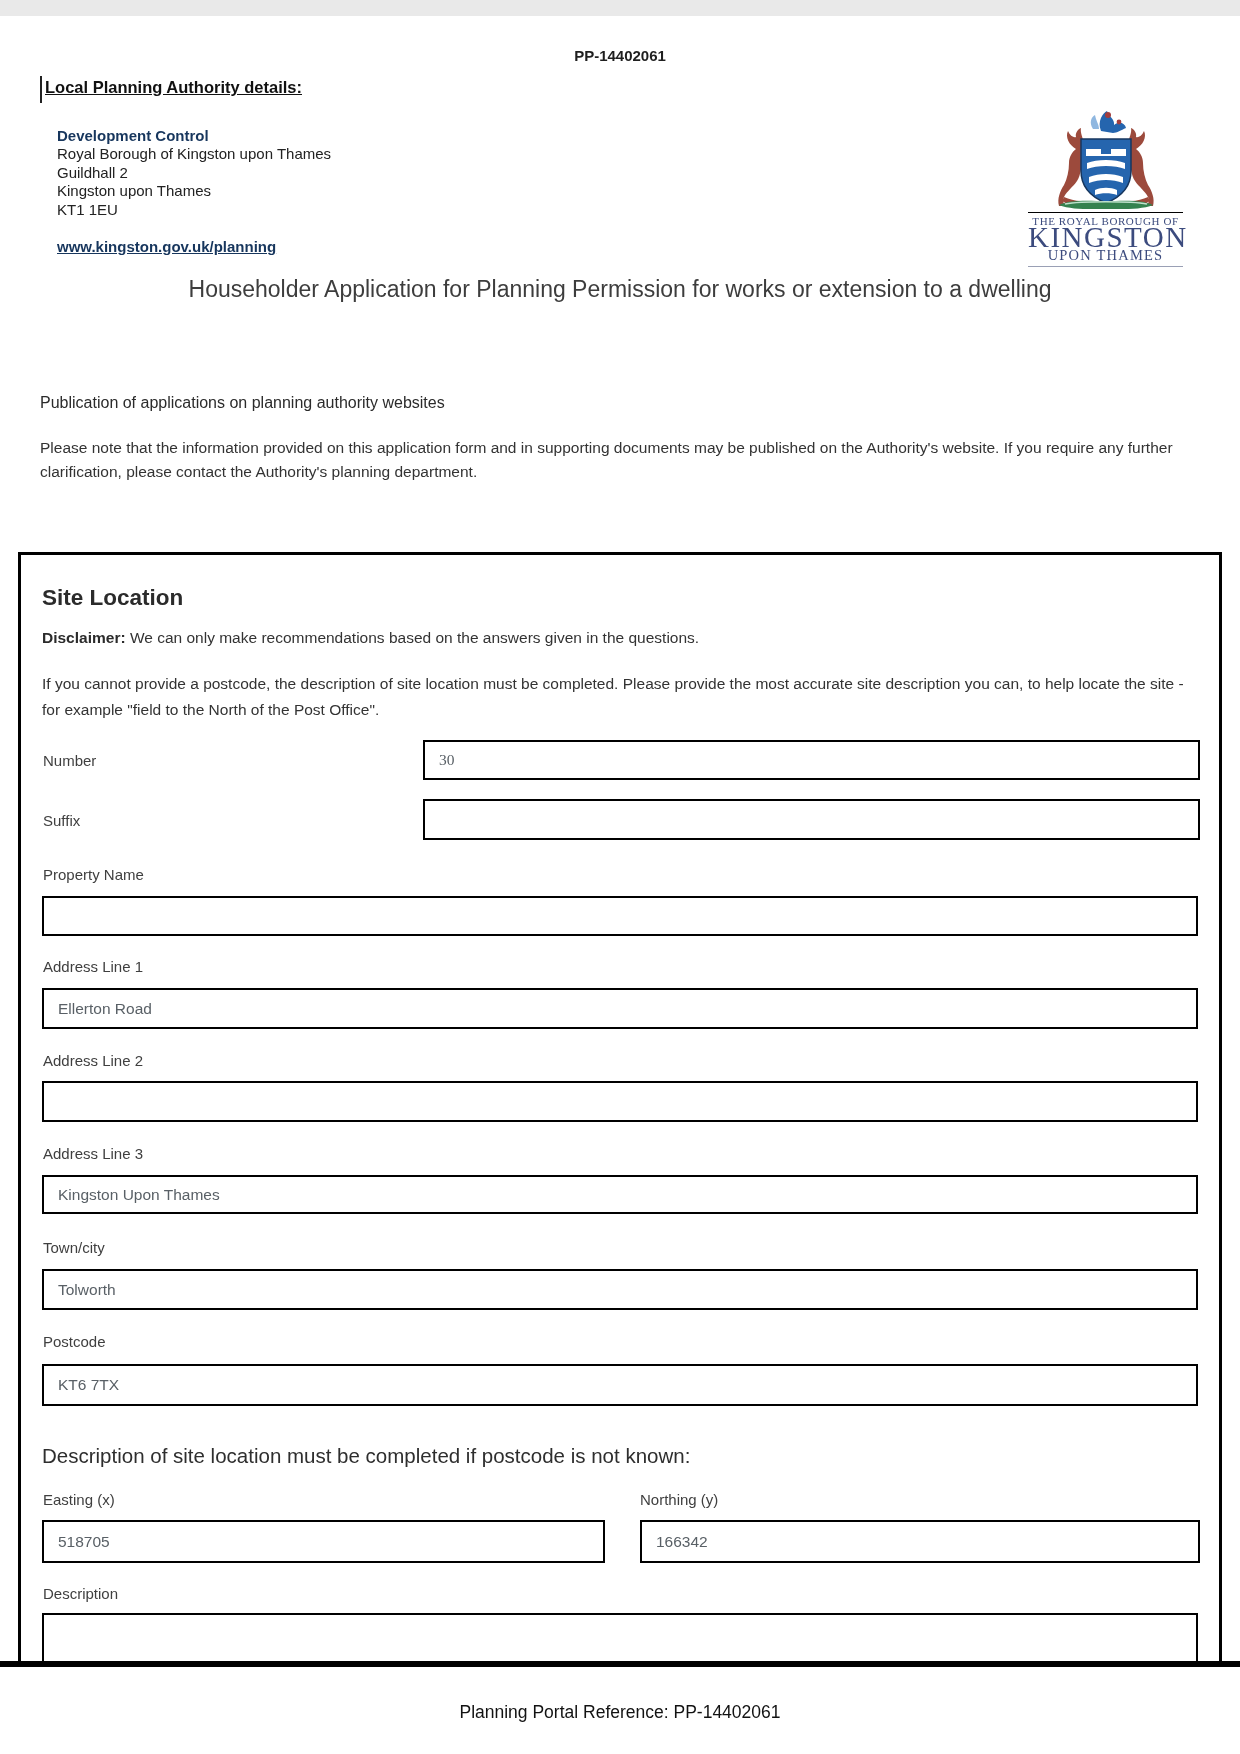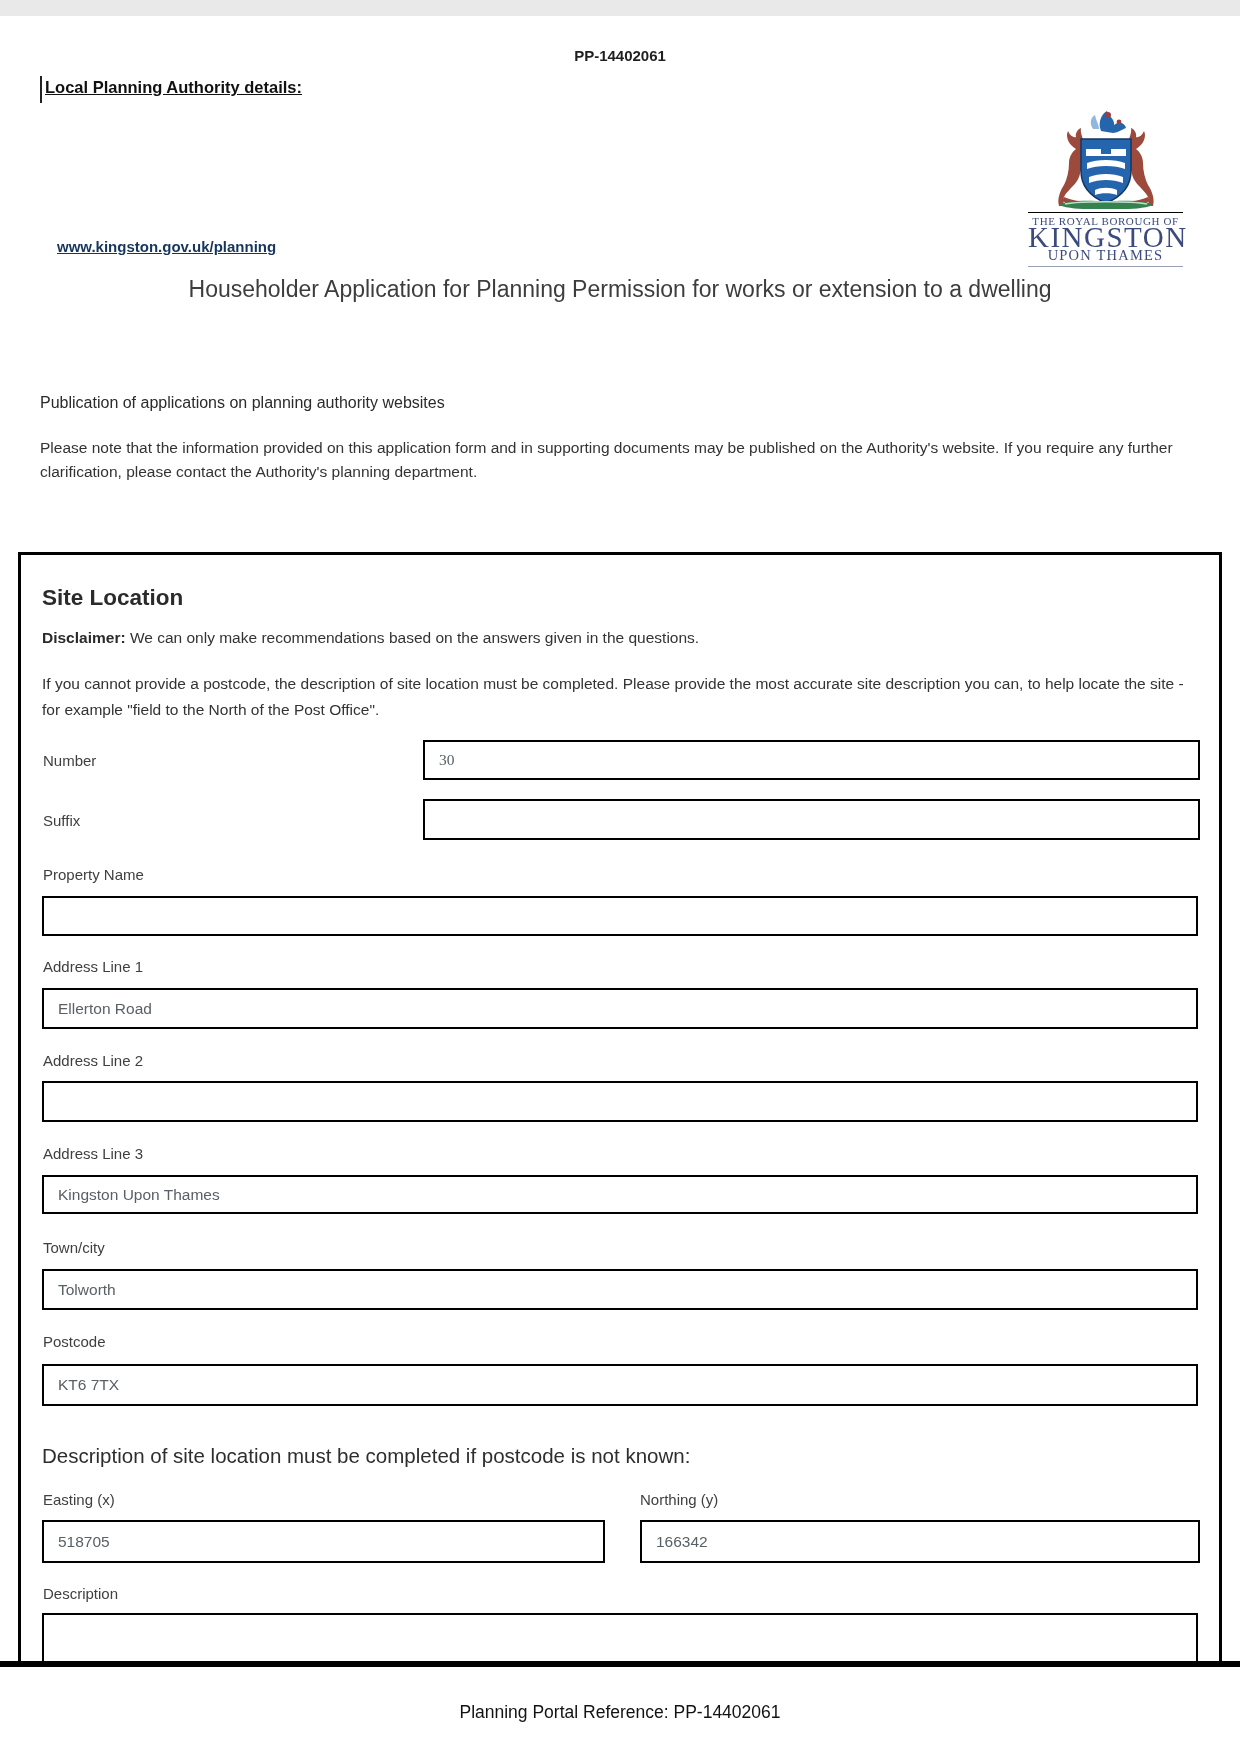--- a/index.html
+++ b/index.html
@@ -90,20 +90,27 @@
 </style>
 </head>
 <body>
 
 <div id="page">
 
   <div class="abs pp-ref">PP-14402061</div>
   <div class="abs lpa-caret"></div>
   <div class="abs lpa-heading">Local Planning Authority details:</div>
 
+  <div class="abs lpa-address">
+    <div class="lpa-dept">Development Control</div>
+    <div>Royal Borough of Kingston upon Thames</div>
+    <div>Guildhall 2</div>
+    <div>Kingston upon Thames</div>
+    <div>KT1 1EU</div>
+  </div>
   <div class="abs lpa-link">www.kingston.gov.uk/planning</div>
 
   <div class="abs logo">
     <svg width="150" height="102" viewBox="0 0 150 102">
 
       <g>
         <path d="M70 22 C66 12 72 4 76 2 C78 8 84 10 83 16 C88 12 94 14 95 19 C90 21 86 24 82 24 Z" fill="#2565ae"></path>
         <circle cx="77" cy="6" r="3" fill="#a33d3d"></circle>
         <circle cx="88" cy="13" r="2.4" fill="#a33d3d"></circle>
         <path d="M62 20 C58 14 60 8 64 6 C65 12 68 15 68 20 Z" fill="#8fb7e0"></path>

